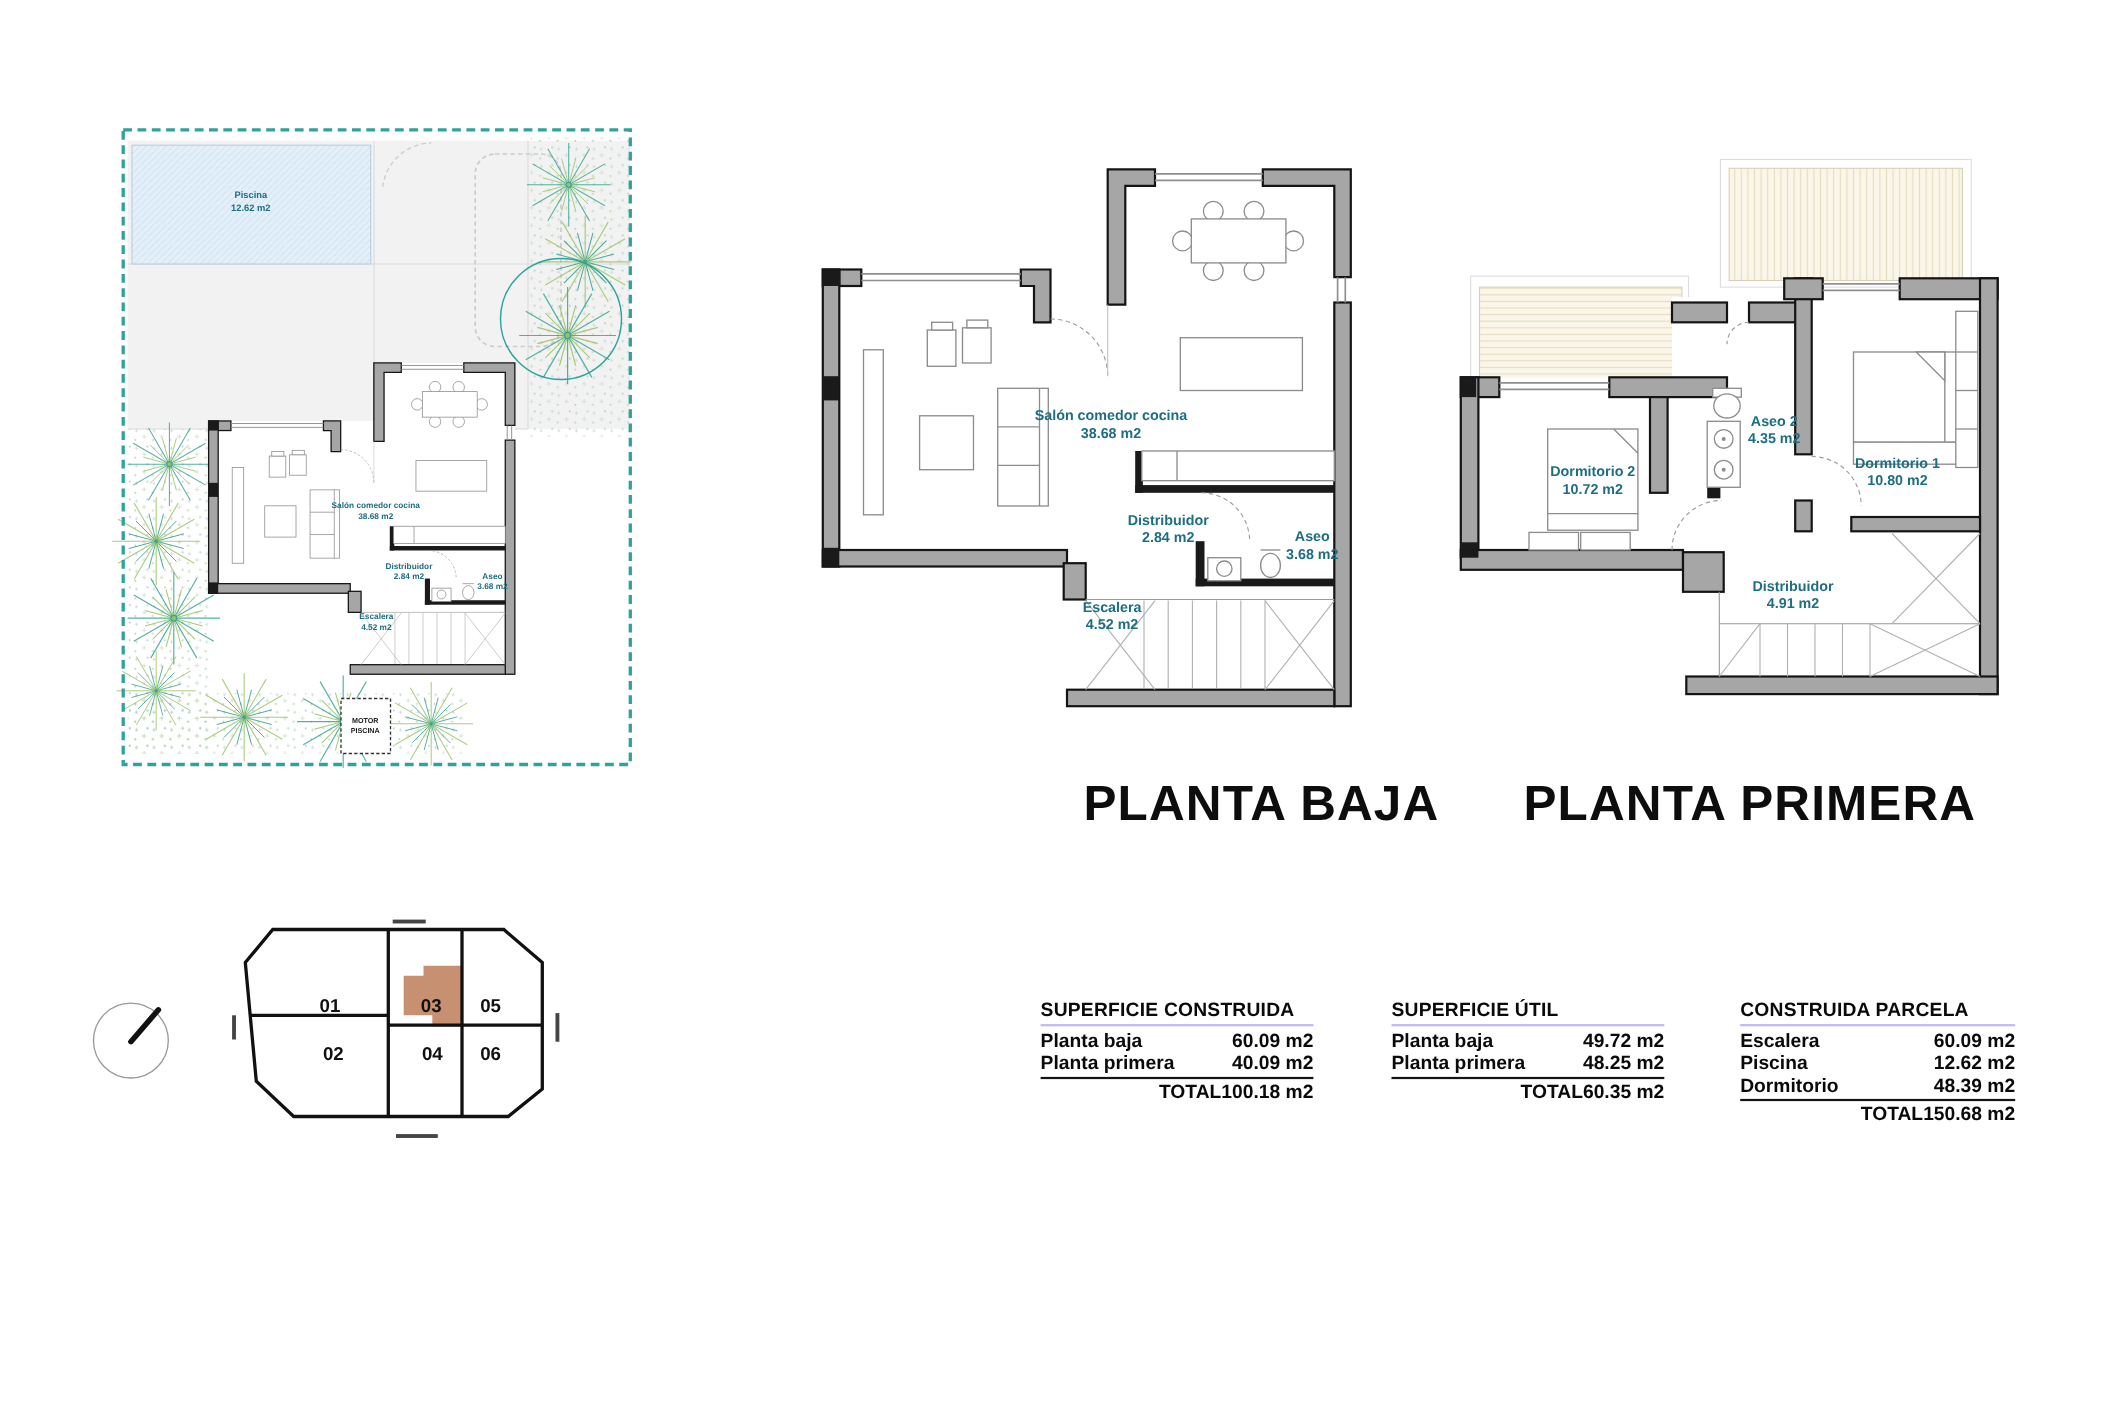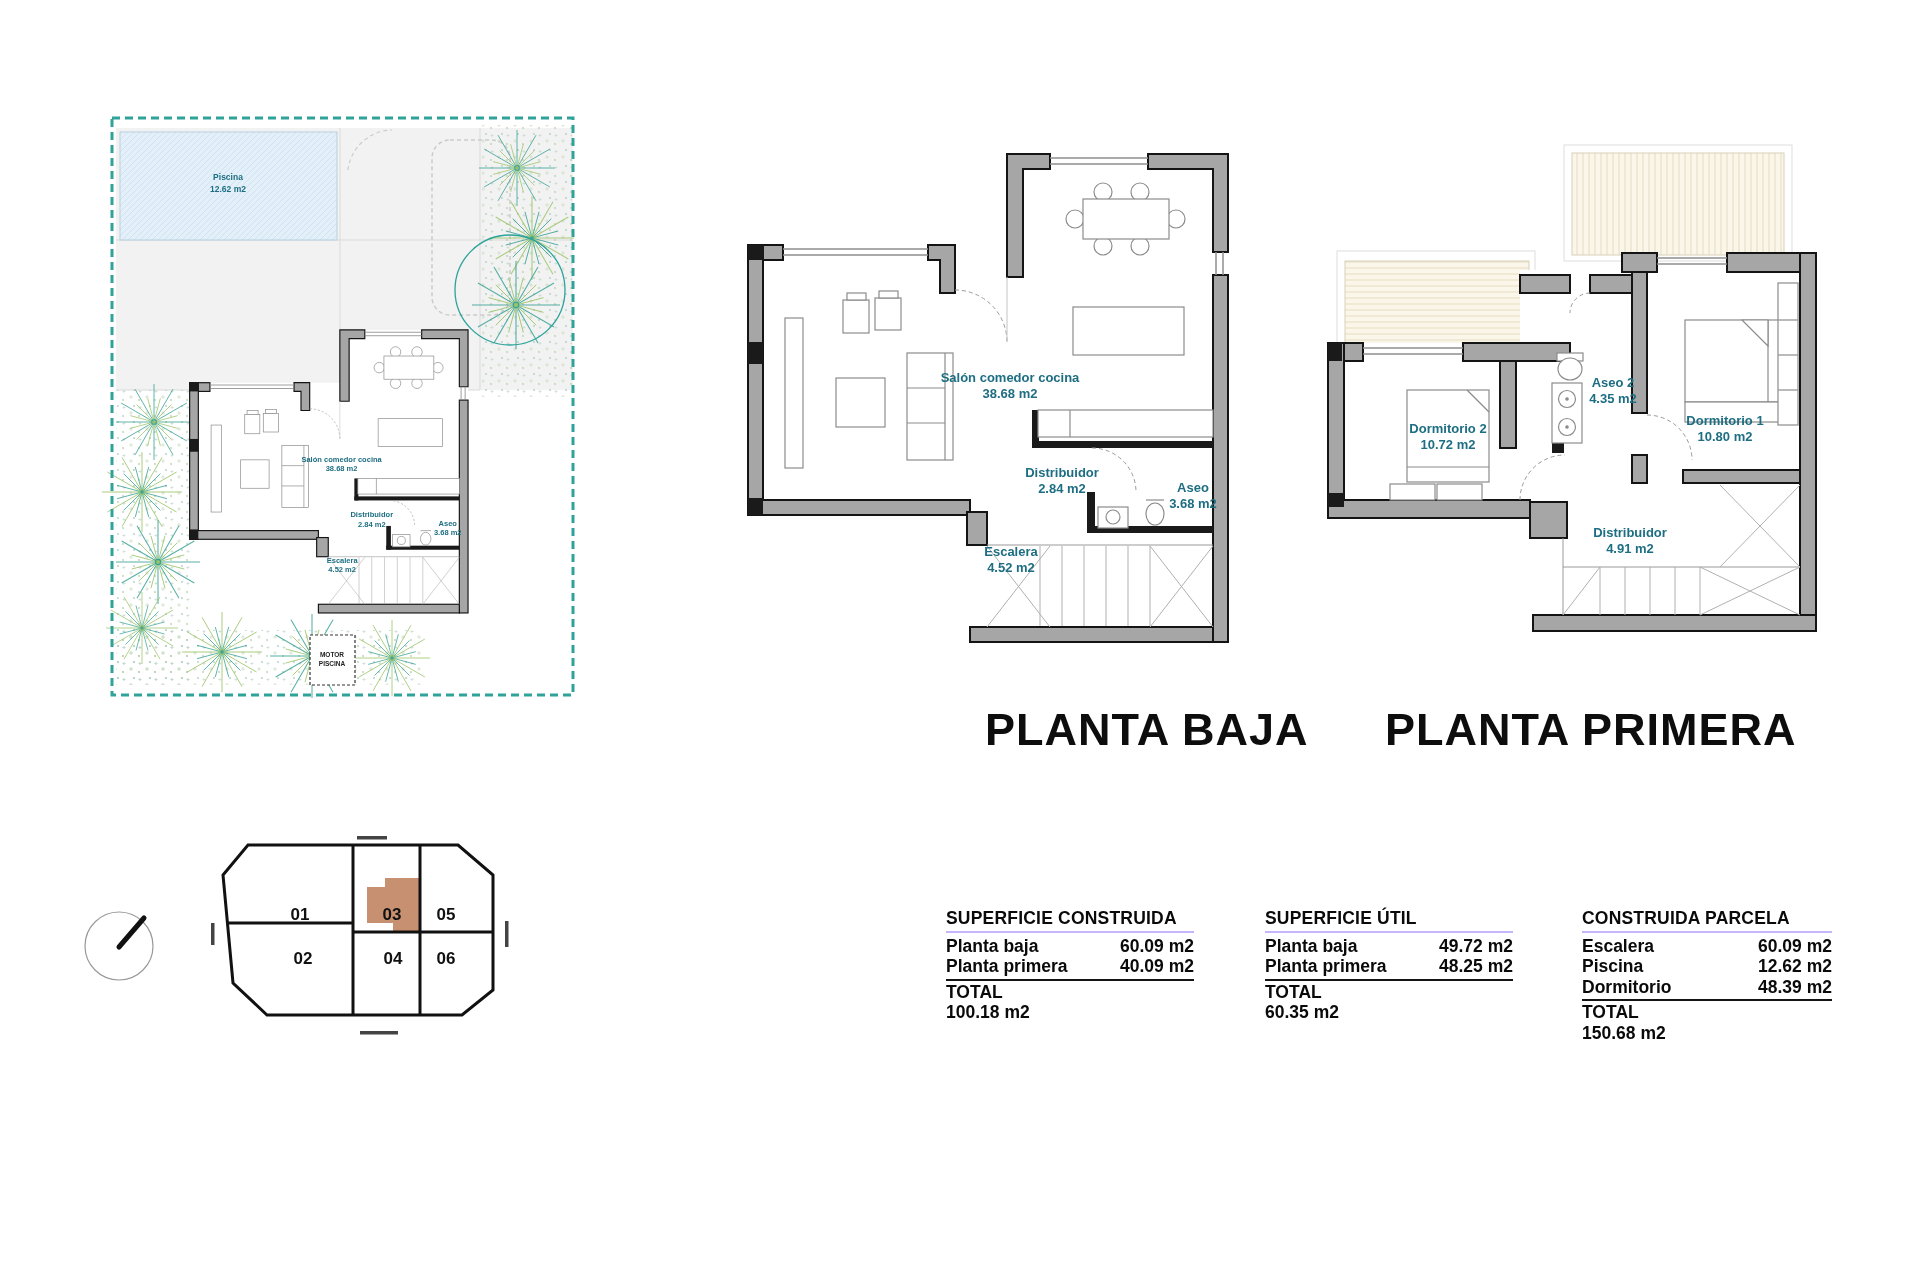--- a/index.html
+++ b/index.html
@@ -7,21 +7,21 @@
        font-family:"Liberation Sans",sans-serif;color:#111;}
   svg{font-family:"Liberation Sans",sans-serif;}
   .abs{position:absolute;}
   .plan-title{position:absolute;top:704px;font-size:45px;font-weight:600;
       letter-spacing:1px;color:#0d0d0d;text-align:center;white-space:nowrap;}
   .area-table{position:absolute;top:908px;width:248px;
       font-size:17.5px;font-weight:700;color:#0a0a0a;line-height:20.5px;}
   .t-title{padding-bottom:2px;border-bottom:2px solid #c4b5fd;letter-spacing:.2px;}
   .t-rows{margin-top:3px;}
   .t-row{display:flex;justify-content:space-between;}
-  .t-total{display:flex;justify-content:space-between;border-top:2px solid #141414;margin-top:2px;padding-top:1px;flex-direction:column;}
+  .t-total{display:flex;justify-content:flex-end;border-top:2px solid #141414;margin-top:2px;padding-top:1px;}
   text.rlabel{fill:#1d6e82;font-size:13px;font-weight:700;text-anchor:middle;}
   text.plabel{fill:#1d6e82;font-size:8.5px;font-weight:700;text-anchor:middle;}
   text.unit{fill:#111;font-size:17px;font-weight:700;text-anchor:middle;}
   text.motor{fill:#222;font-size:6.5px;font-weight:700;text-anchor:middle;}
 </style>
 </head>
 <body>
 
 <svg width="0" height="0" style="position:absolute" aria-hidden="true">
 <defs>

